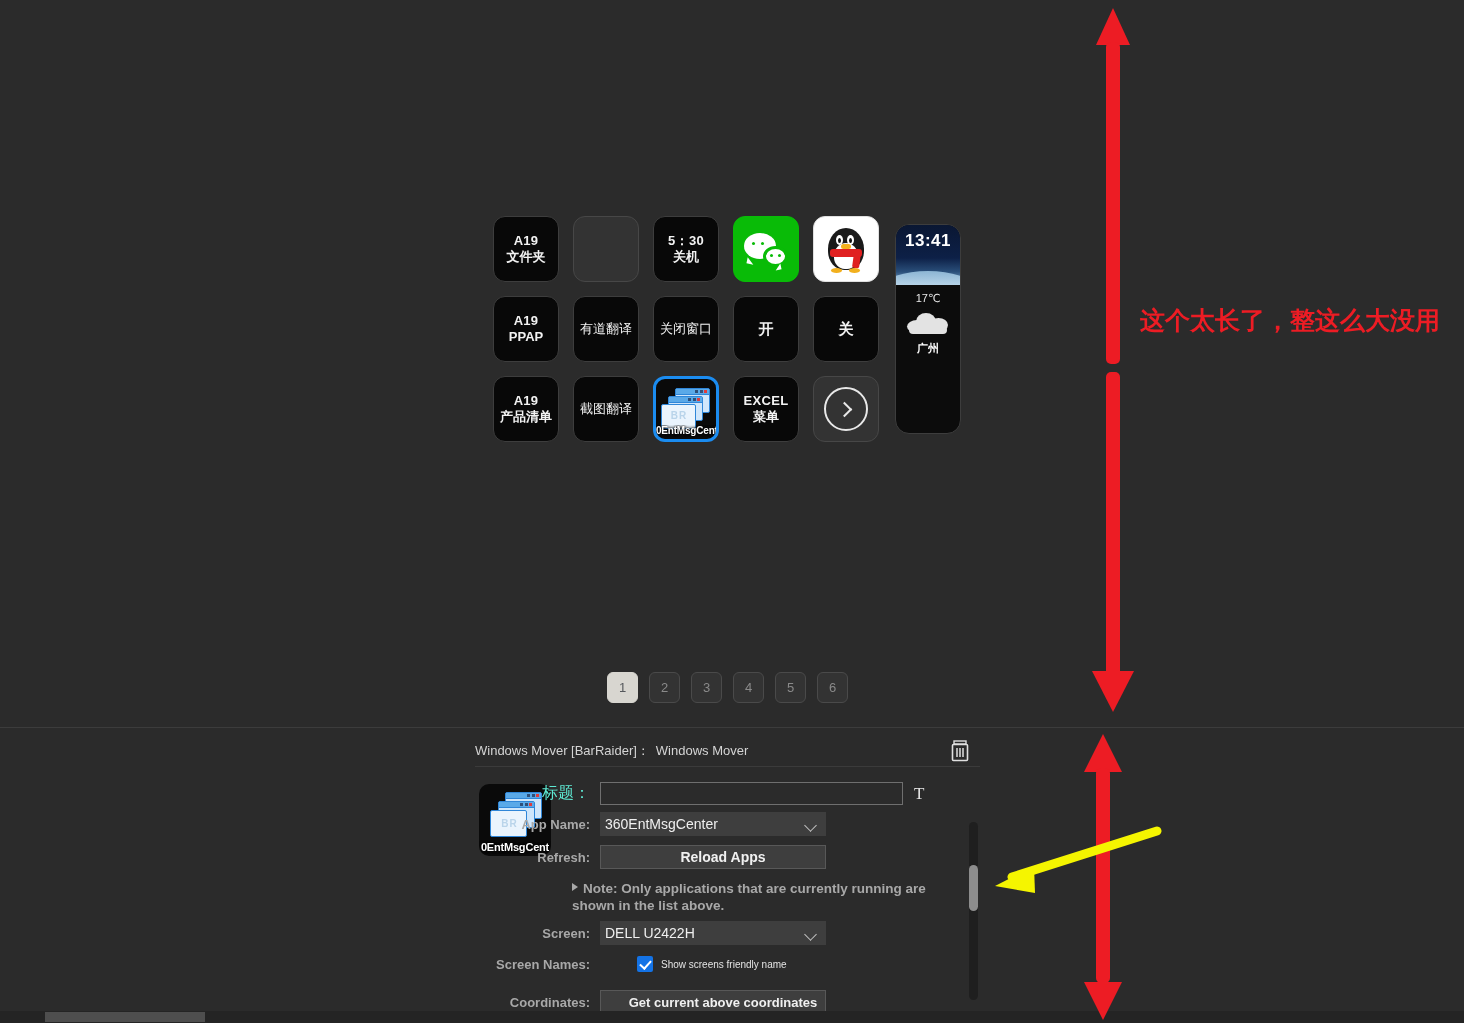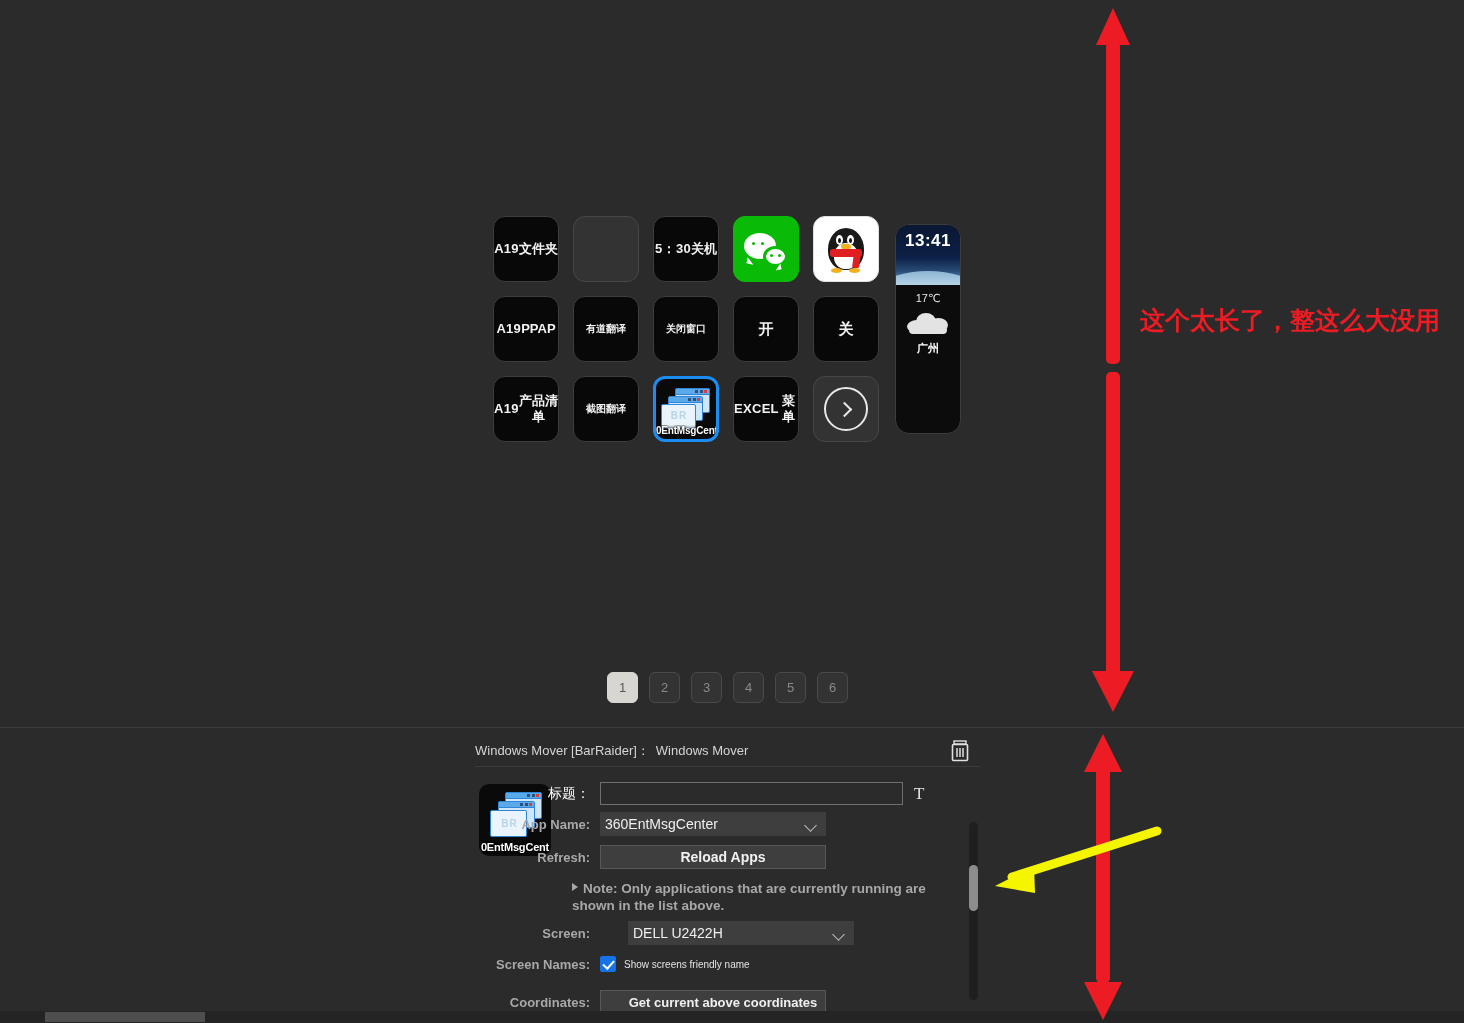--- a/index.html
+++ b/index.html
@@ -25,33 +25,33 @@
     position:absolute; left:493px; top:216px;
     display:grid;
     grid-template-columns:repeat(5, 66px);
     grid-auto-rows:66px;
     column-gap:14px; row-gap:14px;
   }
   .key {
     width:66px; height:66px; border-radius:12px;
     background:#080808;
     border:1px solid #3d3d3d;
-    display:flex; flex-direction:row;
+    display:flex; flex-direction:column;
     align-items:center; justify-content:center;
     color:#f2f2f2;
     font-size:13px; line-height:1.25;
     text-align:center; overflow:hidden;
     position:relative;
     user-select:none;
   }
   .key.empty { background:#333333; border:1px solid #474747; }
   .key .l1 { font-weight:700; letter-spacing:.3px; }
   .key .l2 { font-weight:700; }
   .key.single { font-size:15px; font-weight:700; }
-  .key.cn { font-size:10px; font-weight:700; }
+  .key.cn { font-size:13px; font-weight:400; }
 
   
   .key.wechat { background:#09BB07; border-color:#09BB07; }
   .bubble-big, .bubble-small {
     position:absolute; background:#ffffff; border-radius:50%;
   }
   .bubble-big { width:32px; height:26px; left:10px; top:16px; }
   .bubble-big:after {
     content:""; position:absolute; left:3px; bottom:-5px;
     border-left:7px solid #fff; border-top:6px solid transparent;
@@ -227,21 +227,21 @@
     text-shadow:0 0 3px #000,0 0 3px #000; white-space:nowrap; letter-spacing:-.2px;
   }
 
   .form-row {
     position:absolute; display:flex; align-items:center;
   }
   .flabel {
     width:130px; text-align:right; padding-right:10px;
     color:#a8a8a8; font-size:13px; font-weight:700; white-space:nowrap;
   }
-  .flabel.cn { font-weight:400; color:#ffffff; font-size:14px; }
+  .flabel.cn { font-weight:400; color:#5eead4; font-size:16px; }
 
   .text-input {
     width:303px; height:23px;
     background:#2b2b2b; border:1px solid #6f6f6f;
     color:#e6e6e6; font-size:13px; padding:0 5px;
   }
   .t-btn {
     margin-left:11px; color:#e3e3e3; font-size:17px;
     font-family:"Liberation Serif",serif; cursor:pointer; user-select:none;
   }
@@ -510,29 +510,29 @@
 
   <div class="form-row" style="left:470px; top:845px;">
     <span class="flabel">Refresh:</span>
     <button class="push-btn">Reload Apps</button>
   </div>
 
   <div id="note">
     <i class="tri"></i><span>Note: Only applications that are currently running are shown in the list above.</span>
   </div>
 
-  <div class="form-row" style="left:470px; top:921px;gap:28px;">
+  <div class="form-row" style="left:470px; top:921px;">
     <span class="flabel">Screen:</span>
     <div class="select">
       <span>DELL U2422H</span>
       <i class="caret"></i>
     </div>
   </div>
 
-  <div class="form-row" style="left:470px; top:956px;">
+  <div class="form-row" style="left:470px; top:956px;gap:37px;">
     <span class="flabel">Screen Names:</span>
     <label class="chk-wrap">
       <span class="chk"></span>
       <span class="chk-label">Show screens friendly name</span>
     </label>
   </div>
 
   <div class="form-row" style="left:470px; top:990px; overflow:hidden; height:24px;">
     <span class="flabel">Coordinates:</span>
     <button class="push-btn" style="font-size:13px;">Get current above coordinates</button>

